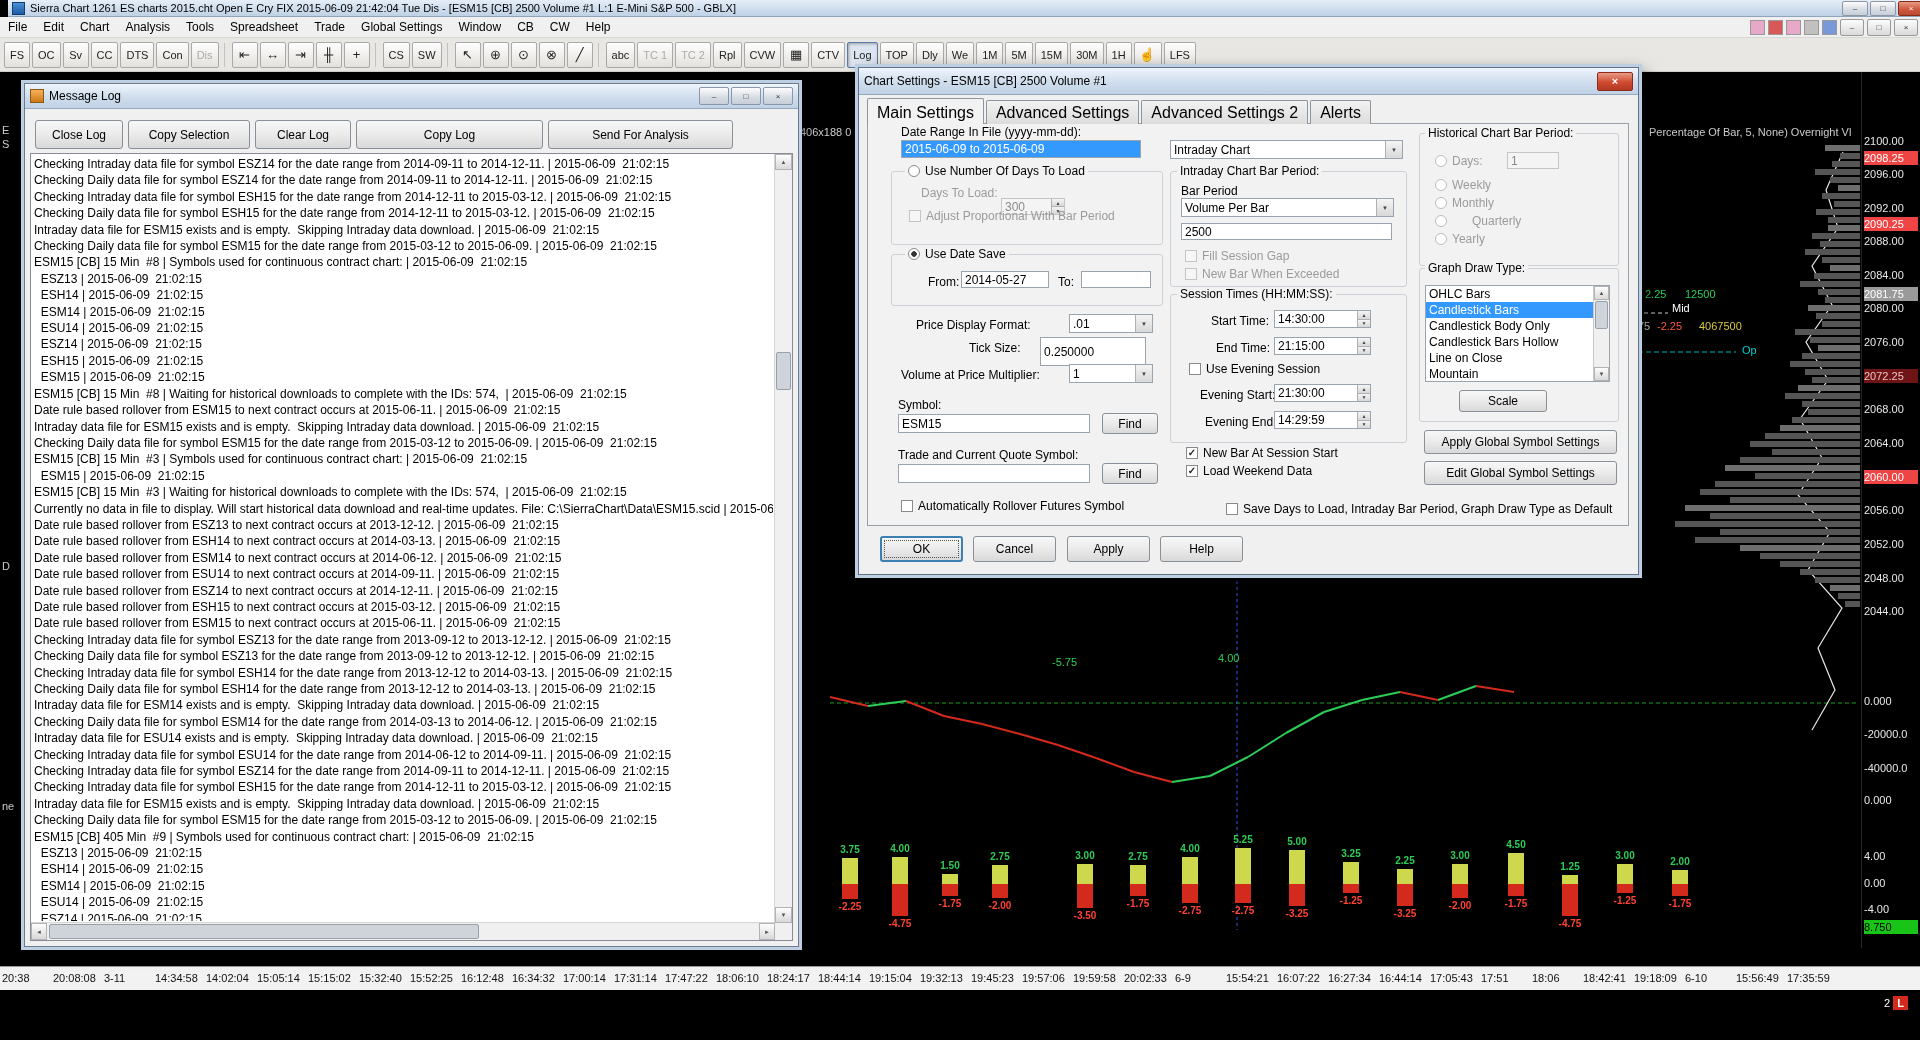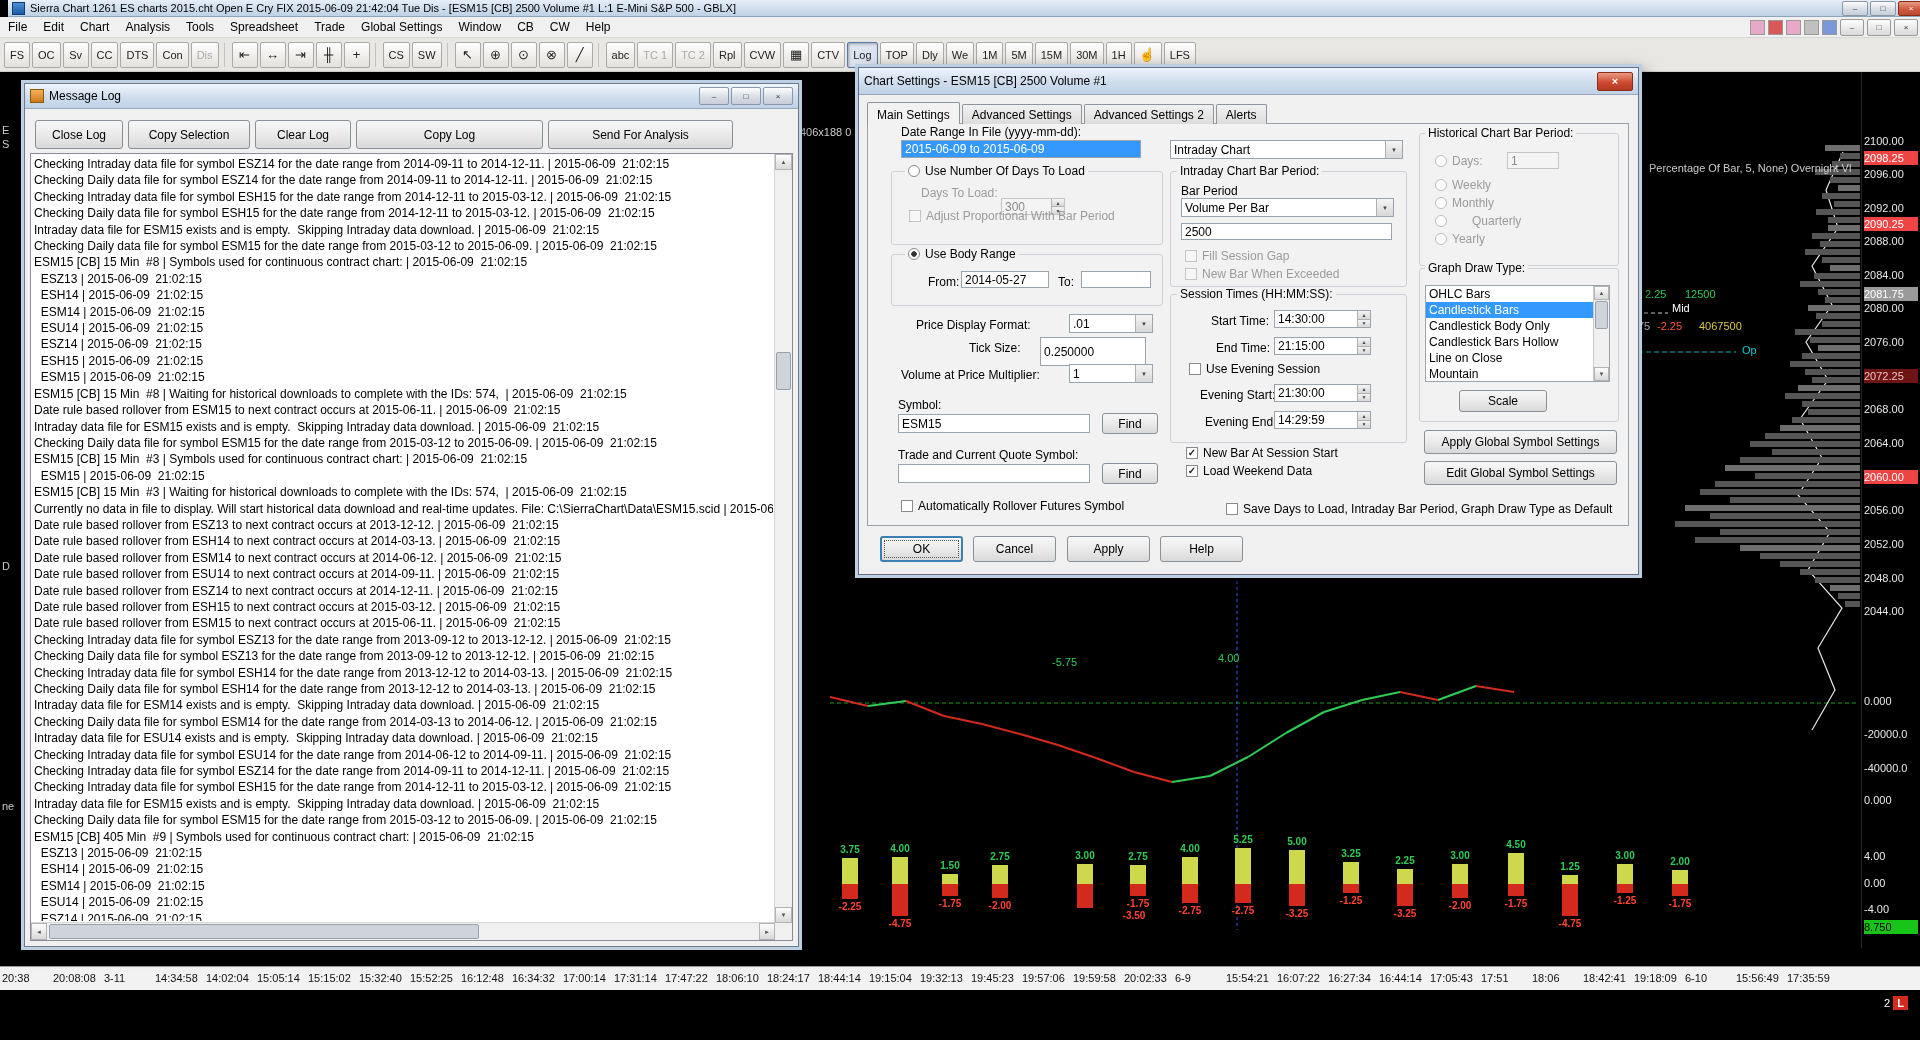--- a/index.html
+++ b/index.html
@@ -121,21 +121,21 @@
   .hscroll .sb-btn{position:absolute;top:0;width:16px;height:17px;}
   .hscroll .sb-thumb{position:absolute;top:1px;height:15px;}
   .sb-corner{position:absolute;right:0;bottom:0;width:17px;height:17px;background:#f0f0f0;}
 
   
   .csdlg{position:absolute;left:858px;top:67px;width:779px;height:506px;background:#f0f0f0;z-index:30;
     border:1px solid #62708a;box-shadow:0 0 0 3px #bdcfe2,4px 6px 16px rgba(0,0,0,.6);}
   .close-red{width:34px;height:17px;background:linear-gradient(#e89a86,#d04a30 55%,#b23a22);border:1px solid #8e2a18;
     border-radius:2px;color:#fff;font-size:11px;font-weight:bold;display:flex;align-items:center;justify-content:center;}
   .cs-tabs{position:absolute;left:8px;top:33px;height:23px;display:flex;align-items:flex-end;z-index:3;}
-  .cs-tab{padding:3px 9px 2px;font-size:12px;color:#000;border:1px solid #8f959c;border-bottom:none;
+  .cs-tab{padding:3px 9px 2px;font-size:16px;color:#000;border:1px solid #8f959c;border-bottom:none;
     background:linear-gradient(#f2f2f2,#dcdcdc);margin-right:2px;border-radius:2px 2px 0 0;white-space:nowrap;}
   .cs-tab.active{background:#f2f2f2;padding-top:5px;}
   .cs-page{position:absolute;left:8px;top:55px;width:762px;height:403px;border:1px solid #9aa0a8;background:#f2f2f2;z-index:1;box-sizing:border-box;}
 </style>
 </head>
 <body>
 
 <div class="screen">
 
   <div class="titlebar">
@@ -314,21 +314,21 @@
       <div class="rot-label-up" style="left: 950px; top: 860px;">1.50</div>
       <div class="rot-bar-dn" style="left: 942px; width: 16px; top: 884px; height: 12px;"></div>
       <div class="rot-label-dn" style="left: 950px; top: 898px;">-1.75</div>
       <div class="rot-bar-up" style="left: 992px; width: 16px; top: 865px; height: 19px;"></div>
       <div class="rot-label-up" style="left: 1000px; top: 851px;">2.75</div>
       <div class="rot-bar-dn" style="left: 992px; width: 16px; top: 884px; height: 14px;"></div>
       <div class="rot-label-dn" style="left: 1000px; top: 900px;">-2.00</div>
       <div class="rot-bar-up" style="left: 1077px; width: 16px; top: 864px; height: 20px;"></div>
       <div class="rot-label-up" style="left: 1085px; top: 850px;">3.00</div>
       <div class="rot-bar-dn" style="left: 1077px; width: 16px; top: 884px; height: 24px;"></div>
-      <div class="rot-label-dn" style="left: 1134px; top: 910px;">-3.50</div>
+      <div class="rot-label-dn" style="left: 1085px; top: 910px;">-3.50</div>
       <div class="rot-bar-up" style="left: 1130px; width: 16px; top: 865px; height: 19px;"></div>
       <div class="rot-label-up" style="left: 1138px; top: 851px;">2.75</div>
       <div class="rot-bar-dn" style="left: 1130px; width: 16px; top: 884px; height: 12px;"></div>
       <div class="rot-label-dn" style="left: 1138px; top: 898px;">-1.75</div>
       <div class="rot-bar-up" style="left: 1182px; width: 16px; top: 857px; height: 27px;"></div>
       <div class="rot-label-up" style="left: 1190px; top: 843px;">4.00</div>
       <div class="rot-bar-dn" style="left: 1182px; width: 16px; top: 884px; height: 19px;"></div>
       <div class="rot-label-dn" style="left: 1190px; top: 905px;">-2.75</div>
       <div class="rot-bar-up" style="left: 1235px; width: 16px; top: 848px; height: 36px;"></div>
       <div class="rot-label-up" style="left: 1243px; top: 834px;">5.25</div>
@@ -369,21 +369,21 @@
       <div class="float-label" style="left: 1052px; top: 656px; color: rgb(46, 204, 87);">-5.75</div>
       <div class="float-label" style="left: 1218px; top: 652px; color: rgb(46, 204, 87);">4.00</div>
       <div class="float-label" style="left: 1645px; top: 288px; color: rgb(46, 204, 87);">2.25</div>
       <div class="float-label" style="left: 1685px; top: 288px; color: rgb(46, 204, 87);">12500</div>
       <div class="float-label" style="left: 1638px; top: 320px; color: rgb(204, 204, 204);">75</div>
       <div class="float-label" style="left: 1657px; top: 320px; color: rgb(255, 85, 68);">-2.25</div>
       <div class="float-label" style="left: 1699px; top: 320px; color: rgb(216, 200, 58);">4067500</div>
       <div class="float-label" style="left: 1672px; top: 302px; color: rgb(255, 255, 255);">Mid</div>
       <div class="float-label" style="left: 1742px; top: 344px; color: rgb(0, 204, 204);">Op</div>
       <div class="float-label" style="left: 800px; top: 126px; color: rgb(204, 204, 204);">406x188 0 E</div>
-      <div class="float-label" style="left: 1649px; top: 126px; color: rgb(204, 204, 204); margin-top: 36px;">Percentage Of Bar, 5, None)  Overnight Vl</div>
+      <div class="float-label" style="left: 1649px; top: 126px; color: rgb(204, 204, 204);">Percentage Of Bar, 5, None)  Overnight Vl</div>
       <div class="float-label" style="left: 2px; top: 124px; color: rgb(204, 204, 204);">E</div>
       <div class="float-label" style="left: 2px; top: 138px; color: rgb(204, 204, 204);">S</div>
       <div class="float-label" style="left: 2px; top: 560px; color: rgb(204, 204, 204);">D</div>
       <div class="float-label" style="left: 2px; top: 800px; color: rgb(204, 204, 204);">ne</div>
     </div>
 
   <div class="scale-col"></div>
   <div id="scale-labels">
       <div class="scale-label" style="top: 134px;">2100.00</div>
       <div class="scale-label sl-red" style="top: 151px;">2098.25</div>
@@ -522,21 +522,21 @@
         </span>
     </div>
     <div class="chk-row" style="left:50px;top:141px;">
       <span class="chk disabled"></span>
       <span class="gray-text">Adjust Proportional With Bar Period</span>
     </div>
 
     <div class="grp" style="left:32px;top:186px;width:270px;height:50px;"></div>
     <div class="radio-row on-border" style="left:46px;top:179px;">
       <span class="radio checked"></span>
-      <span>Use Body Range</span>
+      <span>Use Date Save</span>
     </div>
     <div class="lbl" style="left:69px;top:207px;">From:</div>
     <div class="tbox" style="left:102px;top:203px;width:88px;height:17px;">2014-05-27</div>
     <div class="lbl" style="left:199px;top:207px;">To:</div>
     <div class="tbox" style="left:222px;top:203px;width:70px;height:17px;"></div>
 
     <div class="lbl" style="left:57px;top:250px;">Price Display Format:</div>
     <div class="combo" style="left:210px;top:246px;width:84px;height:19px;">
       <span>.01</span>
       <span class="dd">▼</span>

